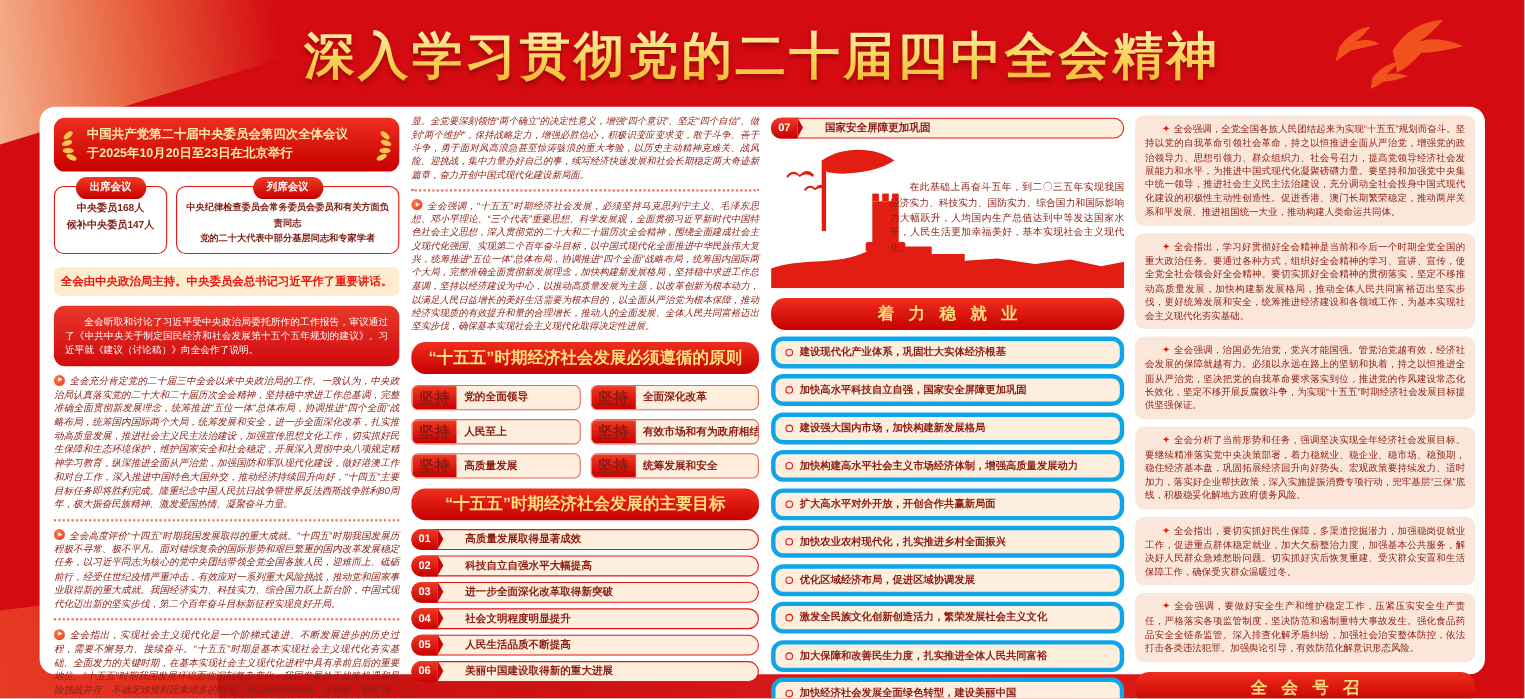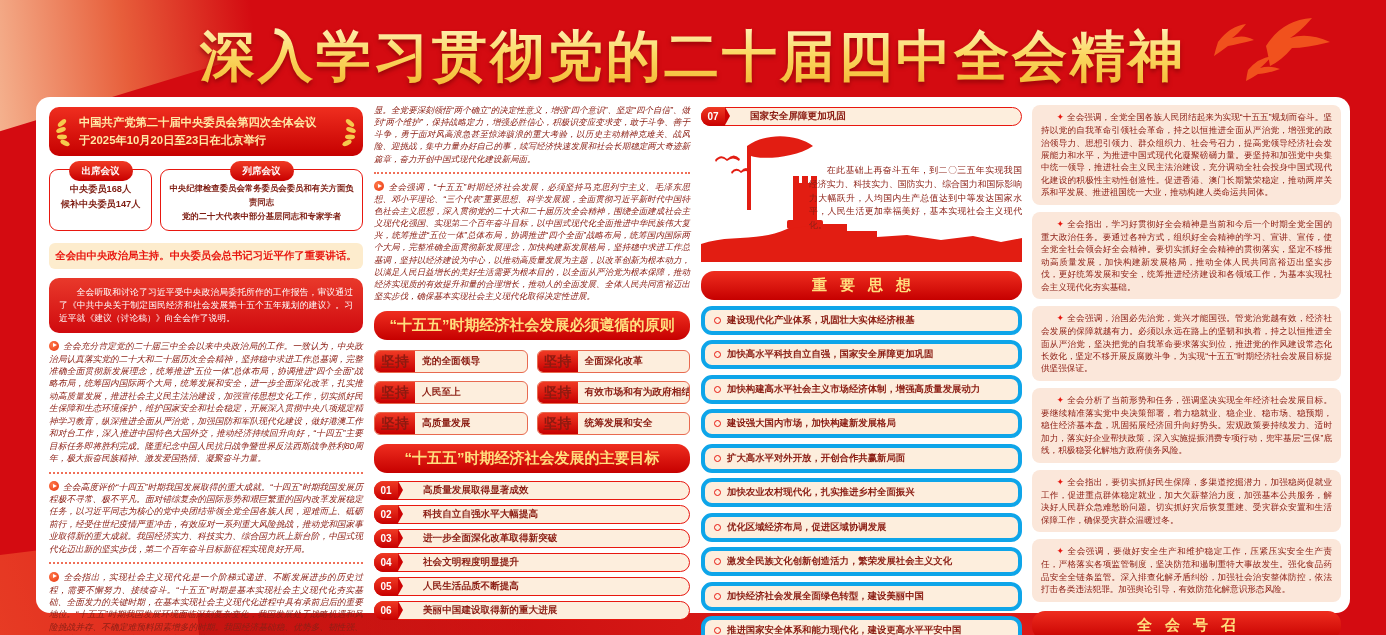--- a/index.html
+++ b/index.html
@@ -12,21 +12,21 @@
     background:linear-gradient(100deg, rgba(255,242,205,.95) 0%, rgba(255,196,110,.45) 45%, rgba(255,150,80,0) 72%);
     transform:rotate(-17deg); z-index:1; }
   .streak-a { position:absolute; bottom:-30px; left:-120px; width:900px; height:150px;
     background:linear-gradient(80deg, rgba(255,120,60,.55), rgba(255,120,60,0) 70%);
     transform:rotate(-7deg); z-index:1; }
   .streak-b { position:absolute; bottom:-60px; left:200px; width:1400px; height:140px;
     background:linear-gradient(85deg, rgba(170,0,5,.5), rgba(255,90,50,.25) 50%, rgba(170,0,5,0) 80%);
     transform:rotate(-4deg); z-index:1; }
 
   .main-title { position:absolute; top:20px; left:0; right:0; text-align:center; z-index:3;
-    font-size:55px; font-weight:bold; letter-spacing:3px;
+    font-size:46px; font-weight:bold; letter-spacing:3px;
     background:linear-gradient(180deg,#fff3c0 5%,#fbd964 45%,#f3b62e 95%);
     -webkit-background-clip:text; background-clip:text; color:transparent;
     filter:drop-shadow(0 3px 2px rgba(110,0,0,.55)); }
   .doves { position:absolute; top:18px; right:28px; z-index:2; }
 
   .board { position:absolute; left:36px; top:97px; width:1314px; height:516px;
     background:#ffffff; border-radius:14px; z-index:2; }
   .col { position:absolute; top:10px; }
   .col1 { left:13px;  width:314px; }
   .col2 { left:338px; width:316px; top:7px; }
@@ -242,53 +242,57 @@
               <rect x="101" y="44" width="6" height="7"></rect>
               <rect x="110" y="44" width="6" height="7"></rect>
             <rect x="92" y="51" width="24" height="40"></rect>
             <rect x="86" y="88" width="36" height="9" rx="2"></rect>
             <path d="M122 92 L146 92 L146 99 L176 99 L176 105 L206 103 L240 108 L272 104 L300 110 L321 106 L321 130 L0 130 L0 112 C28 102 58 110 86 97 Z"></path>
           </g>
         </svg>
         <div class="vision">在此基础上再奋斗五年，到二〇三五年实现我国经济实力、科技实力、国防实力、综合国力和国际影响力大幅跃升，人均国内生产总值达到中等发达国家水平，人民生活更加幸福美好，基本实现社会主义现代化。</div>
       </div>
 
-      <div class="sec-header red-grad spread">重要思想</div>
+      <div class="sec-header red-grad spread">着力稳就业</div>
       <div>
         <div class="proposal">
             <span class="ring"></span>
             <span>建设现代化产业体系，巩固壮大实体经济根基</span>
           </div>
         <div class="proposal">
             <span class="ring"></span>
             <span>加快高水平科技自立自强，国家安全屏障更加巩固</span>
           </div>
         <div class="proposal">
             <span class="ring"></span>
+            <span>建设强大国内市场，加快构建新发展格局</span>
+          </div>
+        <div class="proposal">
+            <span class="ring"></span>
             <span>加快构建高水平社会主义市场经济体制，增强高质量发展动力</span>
           </div>
         <div class="proposal">
             <span class="ring"></span>
-            <span>建设强大国内市场，加快构建新发展格局</span>
-          </div>
-        <div class="proposal">
-            <span class="ring"></span>
             <span>扩大高水平对外开放，开创合作共赢新局面</span>
           </div>
         <div class="proposal">
             <span class="ring"></span>
             <span>加快农业农村现代化，扎实推进乡村全面振兴</span>
           </div>
         <div class="proposal">
             <span class="ring"></span>
             <span>优化区域经济布局，促进区域协调发展</span>
           </div>
         <div class="proposal">
             <span class="ring"></span>
             <span>激发全民族文化创新创造活力，繁荣发展社会主义文化</span>
+          </div>
+        <div class="proposal">
+            <span class="ring"></span>
+            <span>加大保障和改善民生力度，扎实推进全体人民共同富裕</span>
           </div>
         <div class="proposal">
             <span class="ring"></span>
             <span>加快经济社会发展全面绿色转型，建设美丽中国</span>
           </div>
         <div class="proposal">
             <span class="ring"></span>
             <span>推进国家安全体系和能力现代化，建设更高水平平安中国</span>
           </div>
         <div class="proposal">

